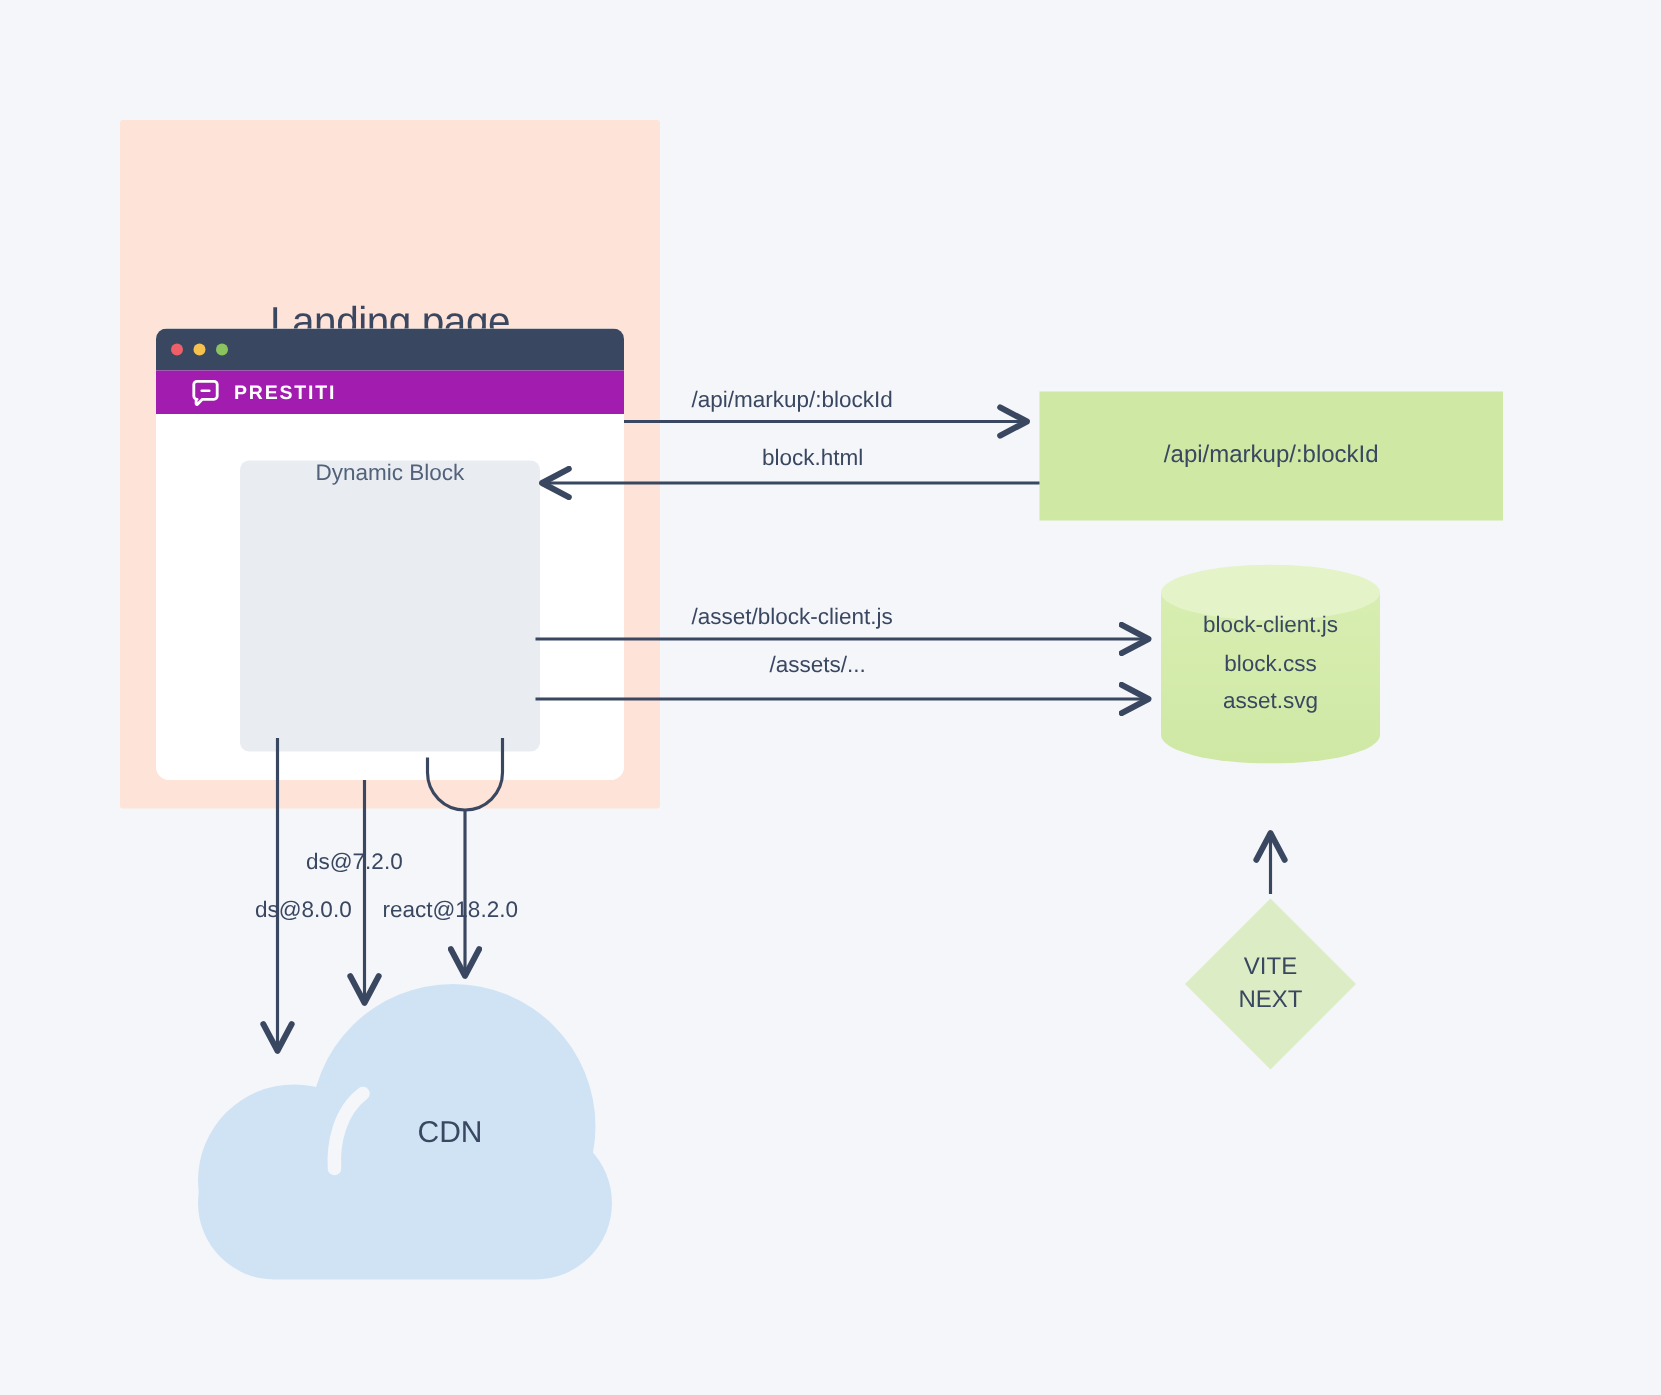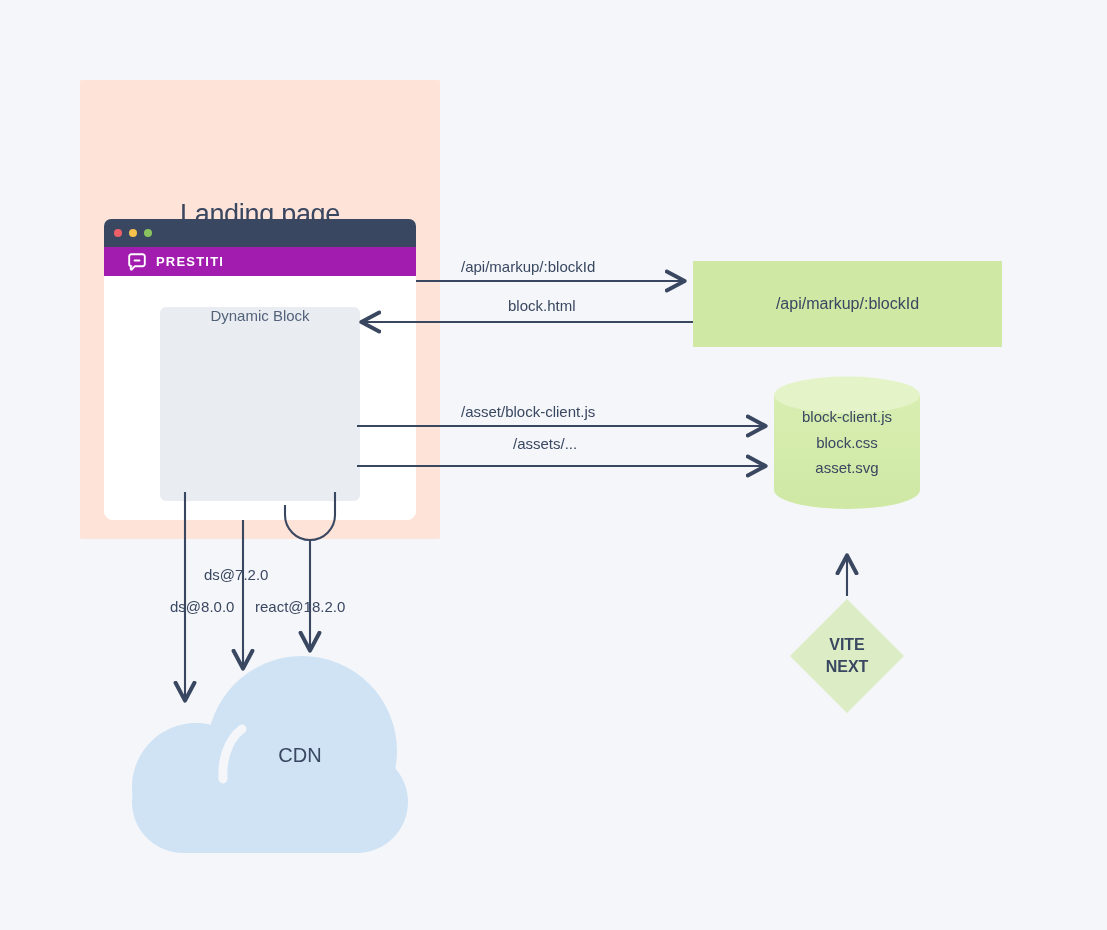--- a/index.html
+++ b/index.html
@@ -62,21 +62,21 @@
   #assets-cyl-labels{
     position:absolute;left:773px;top:376px;width:148px;height:133px;
     display:flex;flex-direction:column;align-items:center;justify-content:center;gap:4px;
     font-size:15px;color:#394761;line-height:1.45;
   }
 
   #vite-diamond{position:absolute;left:789px;top:598px;width:116px;height:116px;}
   #vite-label{
     position:absolute;left:789px;top:598px;width:116px;height:116px;
     display:flex;flex-direction:column;align-items:center;justify-content:center;
-    font-size:16px;color:#394761;line-height:1.35;font-weight:700;text-align:center;
+    font-size:16px;color:#394761;line-height:1.35;font-weight:400;text-align:center;
   }
 
   
   #cdn-cloud{position:absolute;left:130px;top:655px;width:280px;height:200px;}
   #cdn-label{
     position:absolute;left:130px;top:655px;width:280px;height:200px;
     display:flex;align-items:center;justify-content:center;
     font-size:20px;color:#394761;padding-left:60px;box-sizing:border-box;
   }
 

